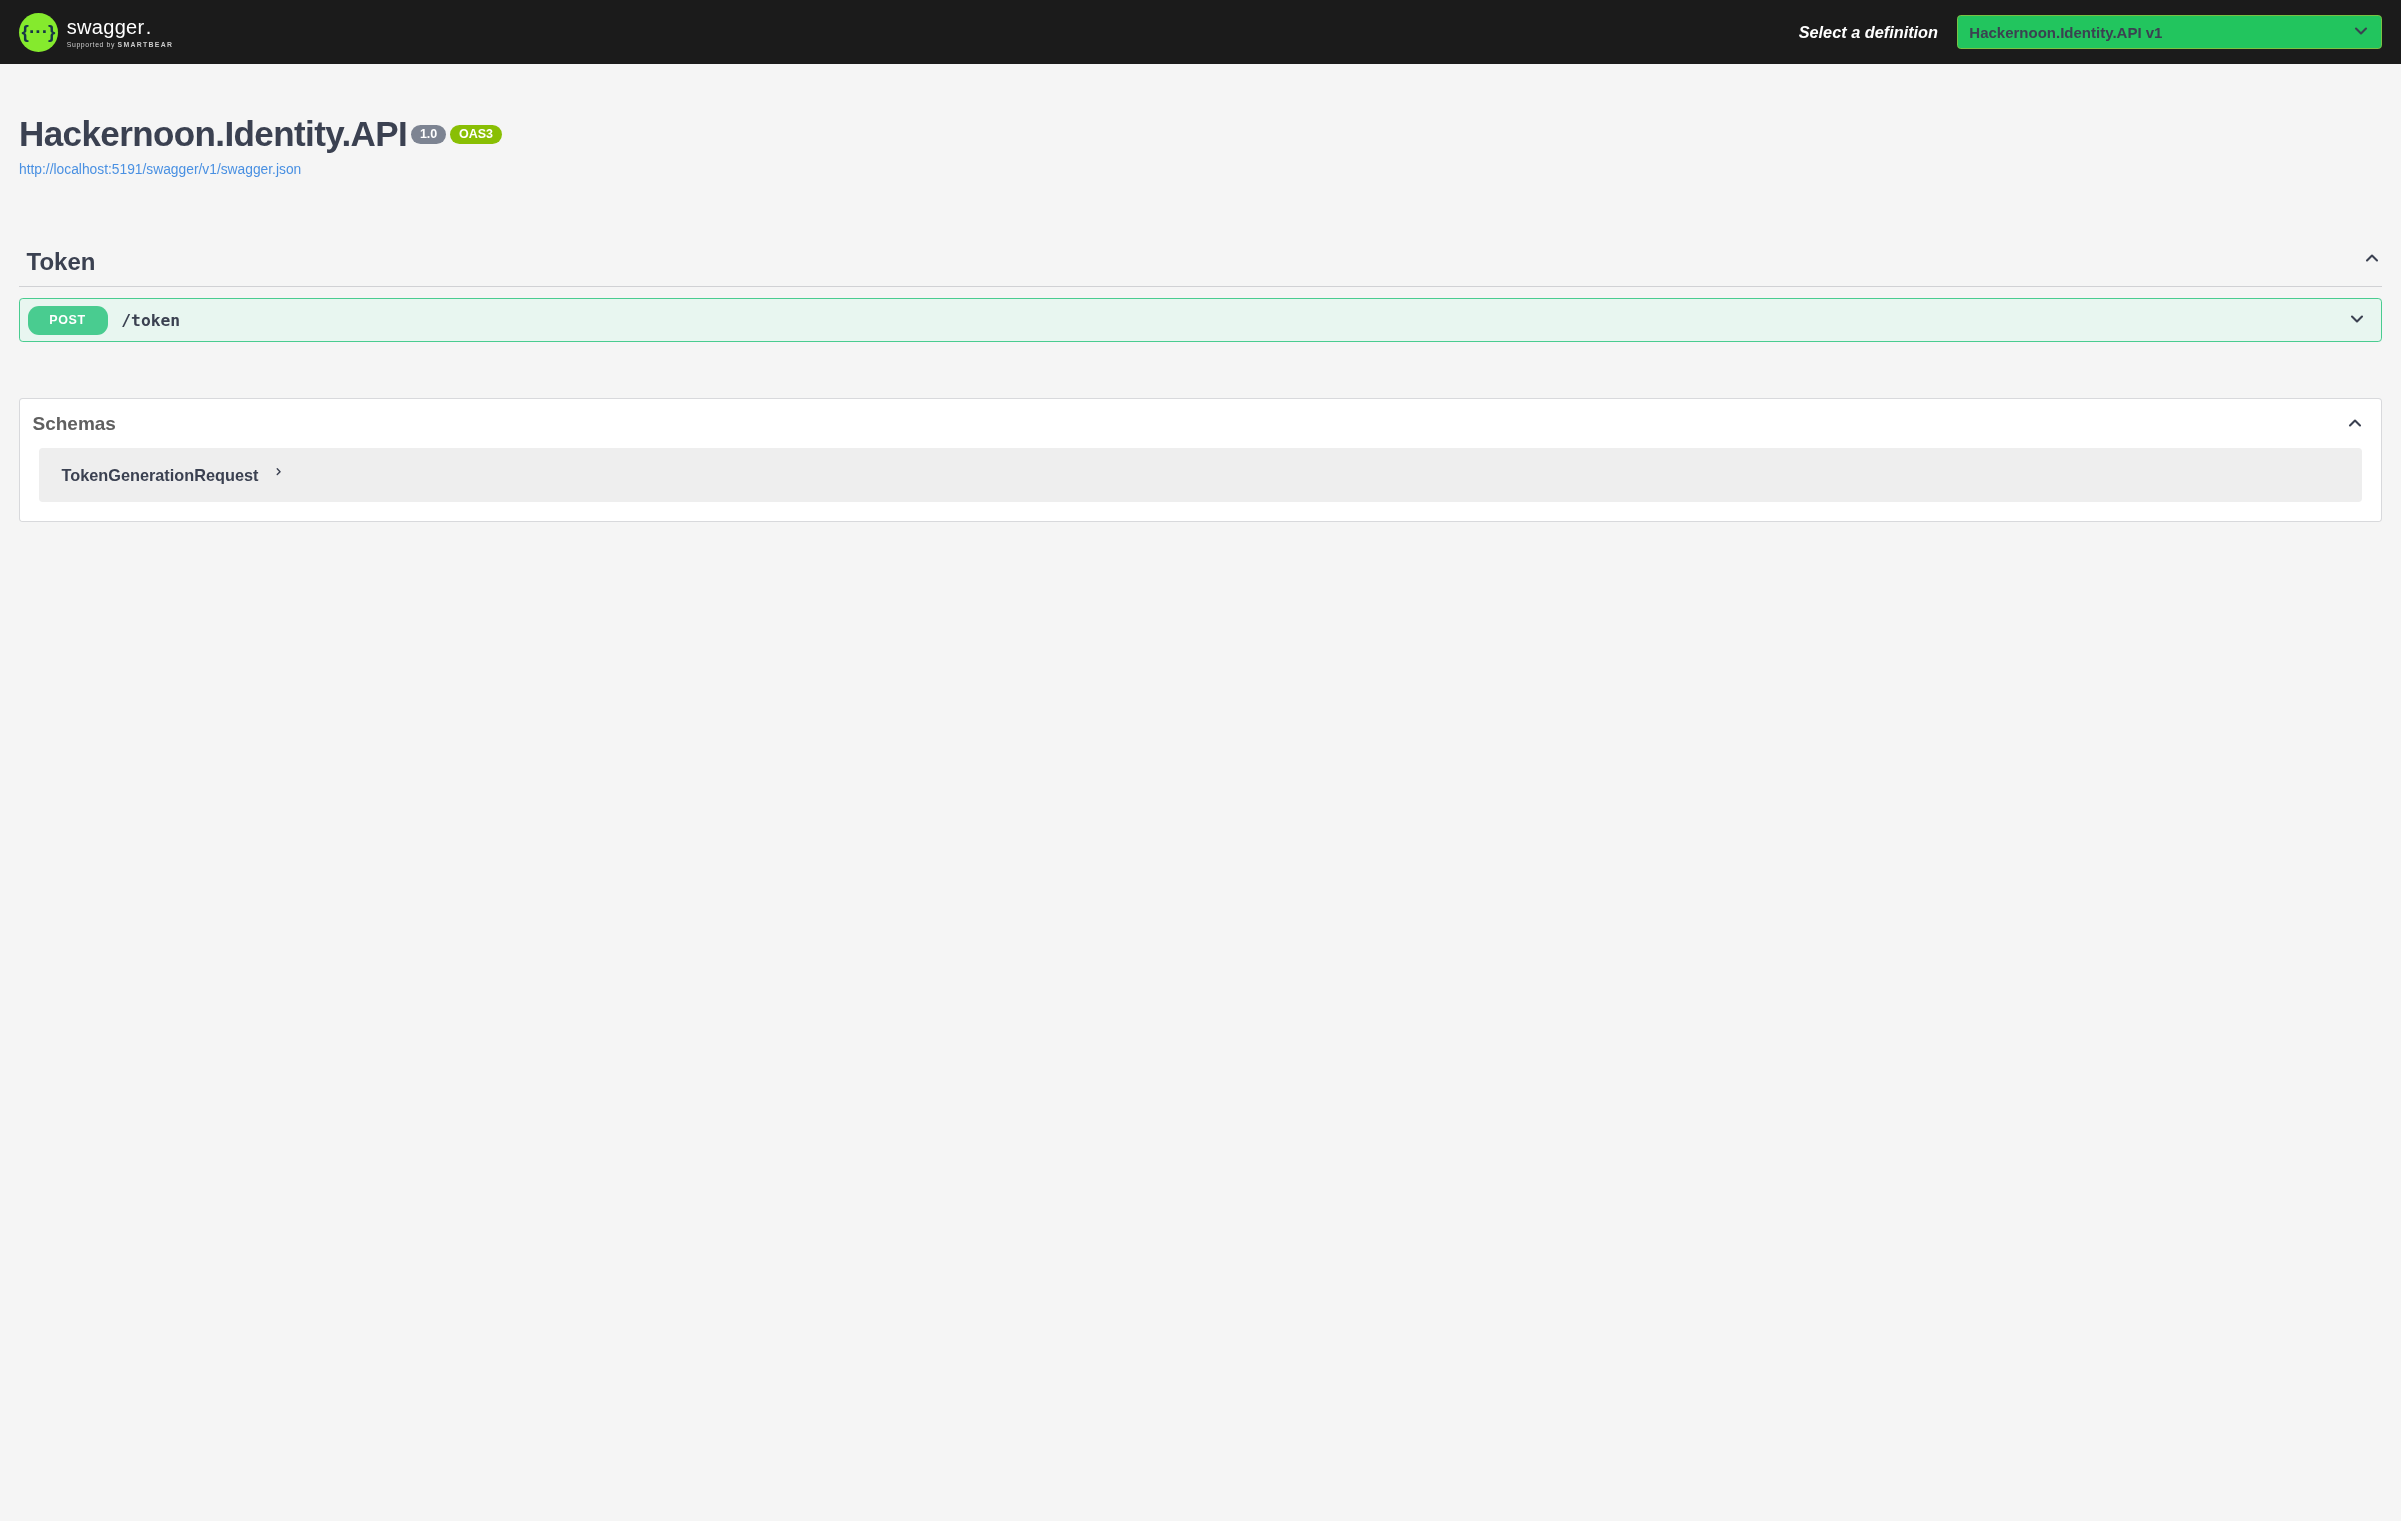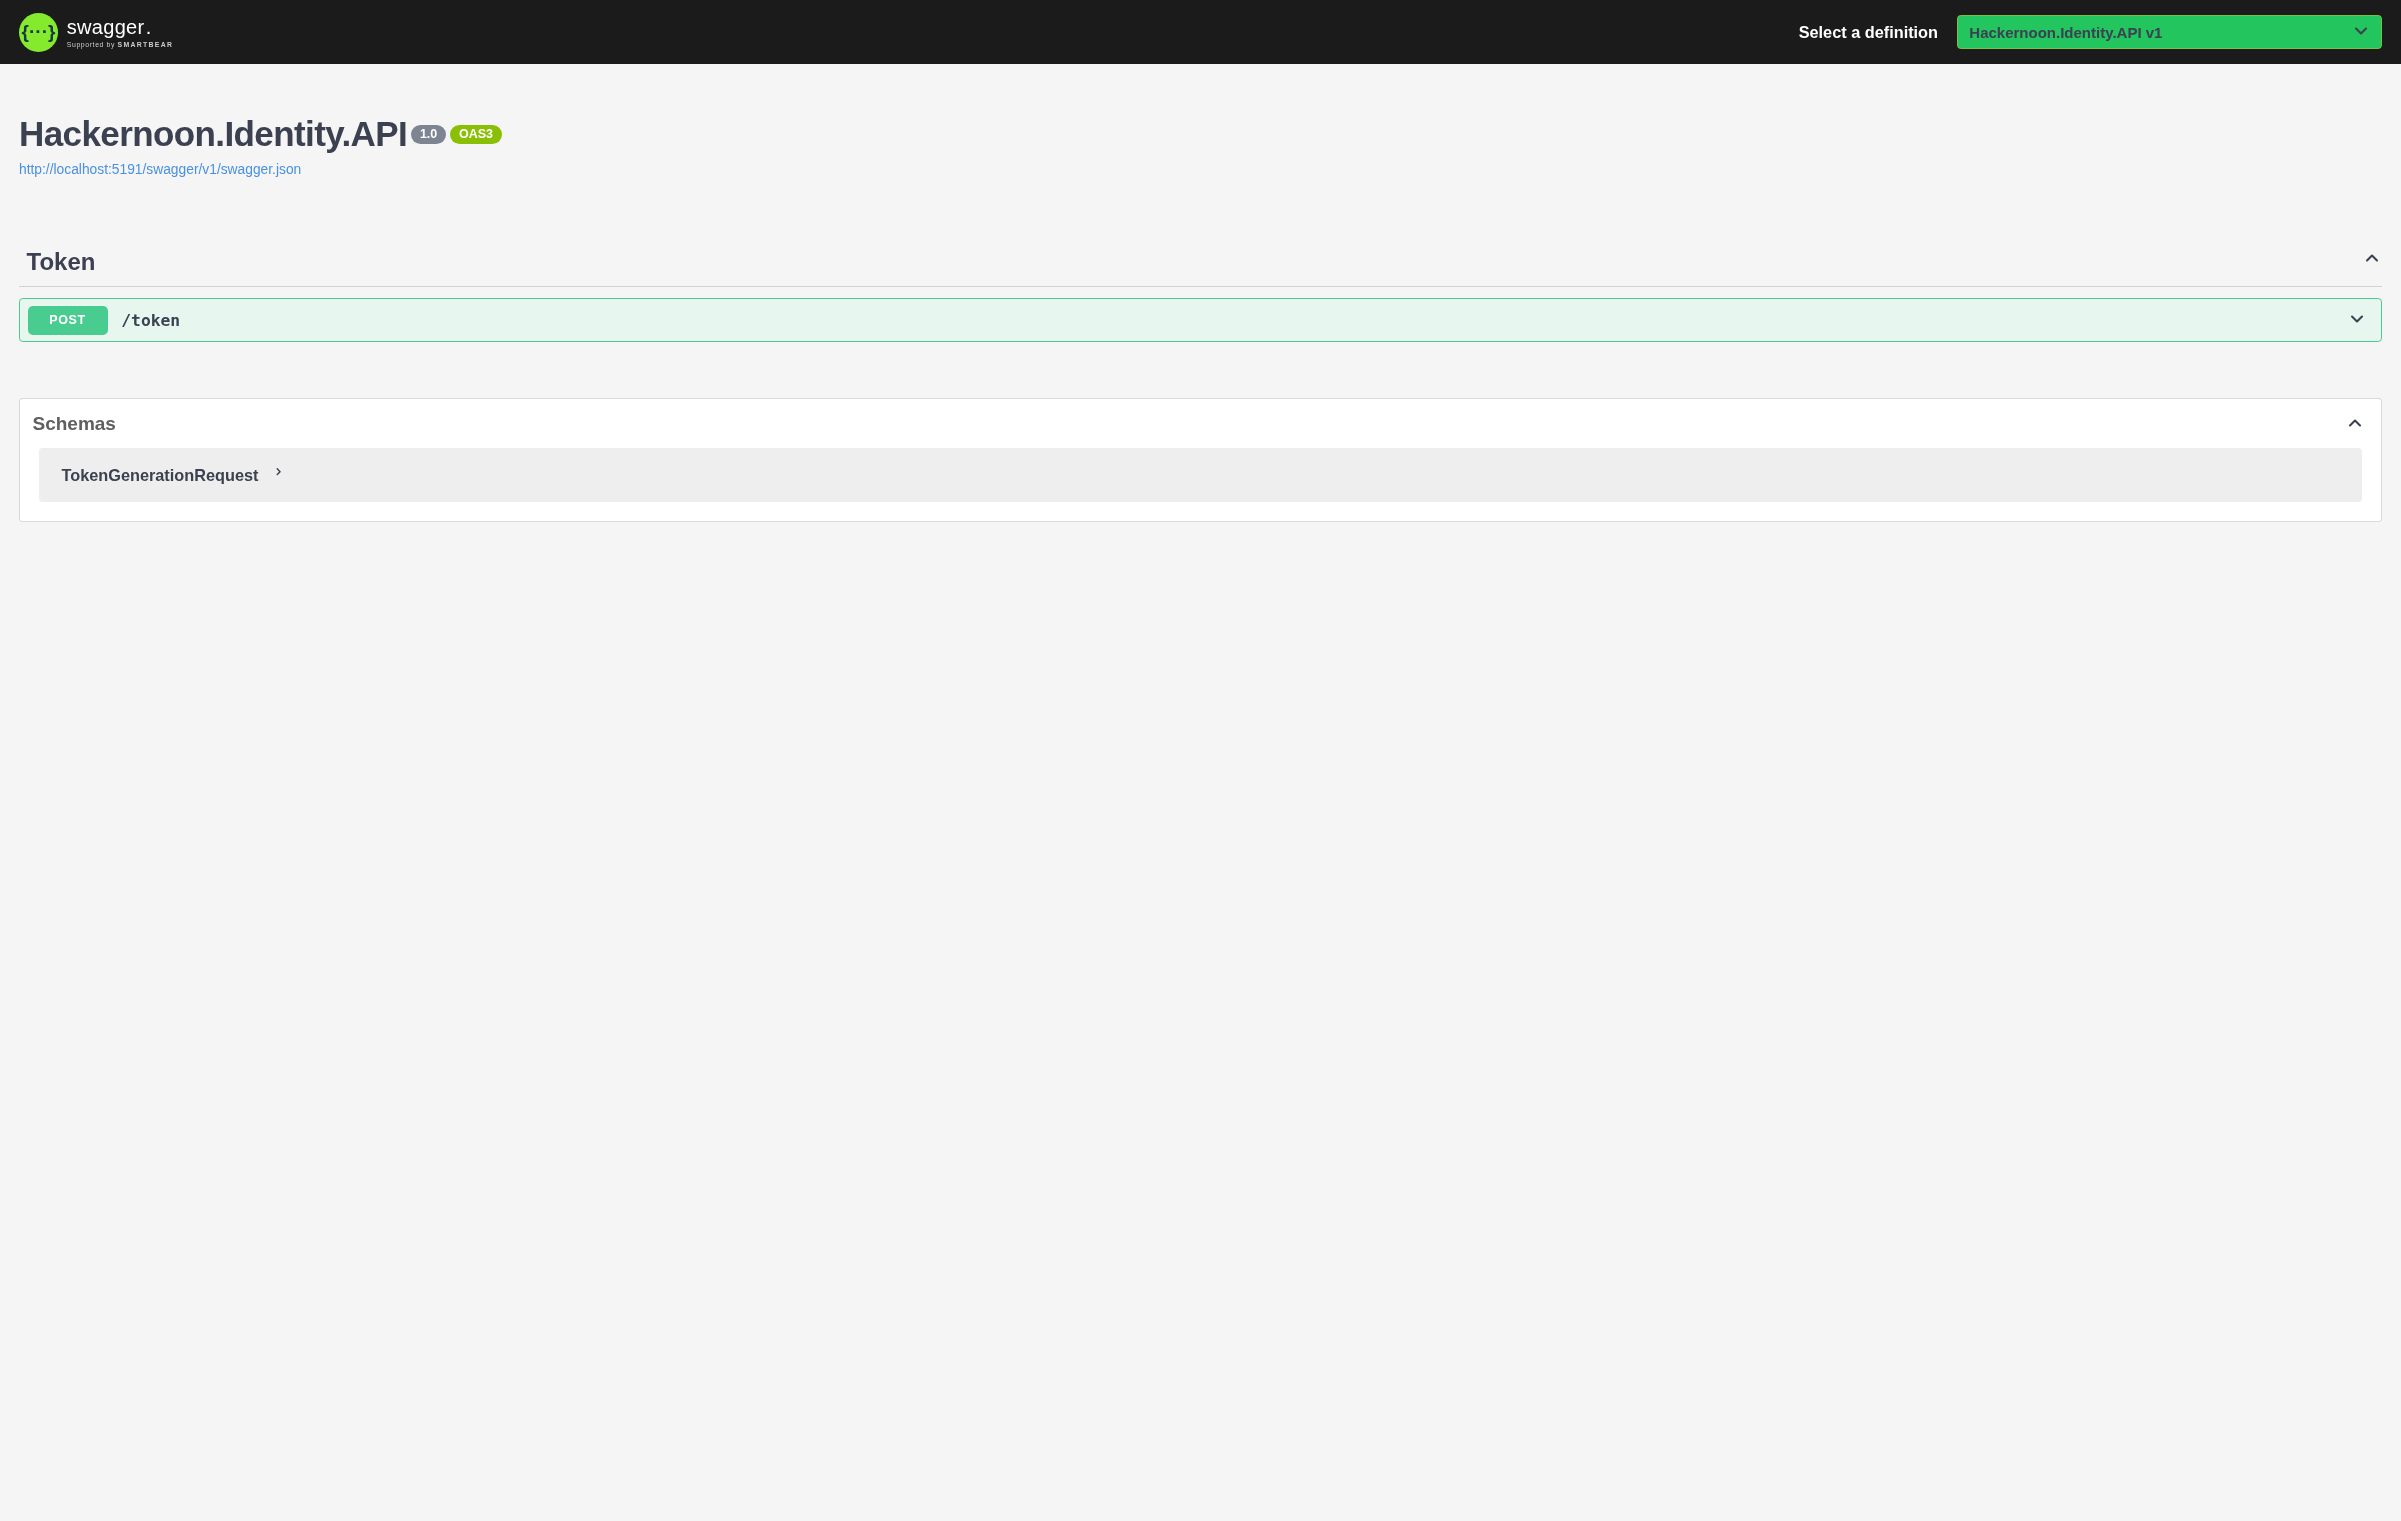--- a/index.html
+++ b/index.html
@@ -52,20 +52,21 @@
     text-align: right;
     margin-top: 1.3px;
   }
   .logo-text .tagline b { font-weight: 700; letter-spacing: 1.3px; }
   .topbar-spacer { flex: 1; }
   .def-label {
     color: #fff;
     font-size: 16.3px;
     font-weight: 700;
     white-space: nowrap;
+    font-style: italic;
   }
   .def-select-wrap {
     position: relative;
     flex: 1;
     max-width: 425px;
   }
   .def-select {
     width: 100%;
     appearance: none;
     -webkit-appearance: none;
@@ -145,21 +146,21 @@
     cursor: pointer;
   }
   .method-badge {
     background: #49cc90;
     color: #fff;
     font-weight: 700;
     font-size: 12.5px;
     padding: 7.5px 0;
     width: 80px;
     text-align: center;
-    border-radius: 5px;
+    border-radius: 11px;
     letter-spacing: 0.6px;
   }
   .op-path {
     margin-left: 13.8px;
     font-family: ui-monospace, Menlo, Consolas, monospace;
     font-size: 16.3px;
     font-weight: 700;
     color: #3b4151;
     flex: 1;
   }

